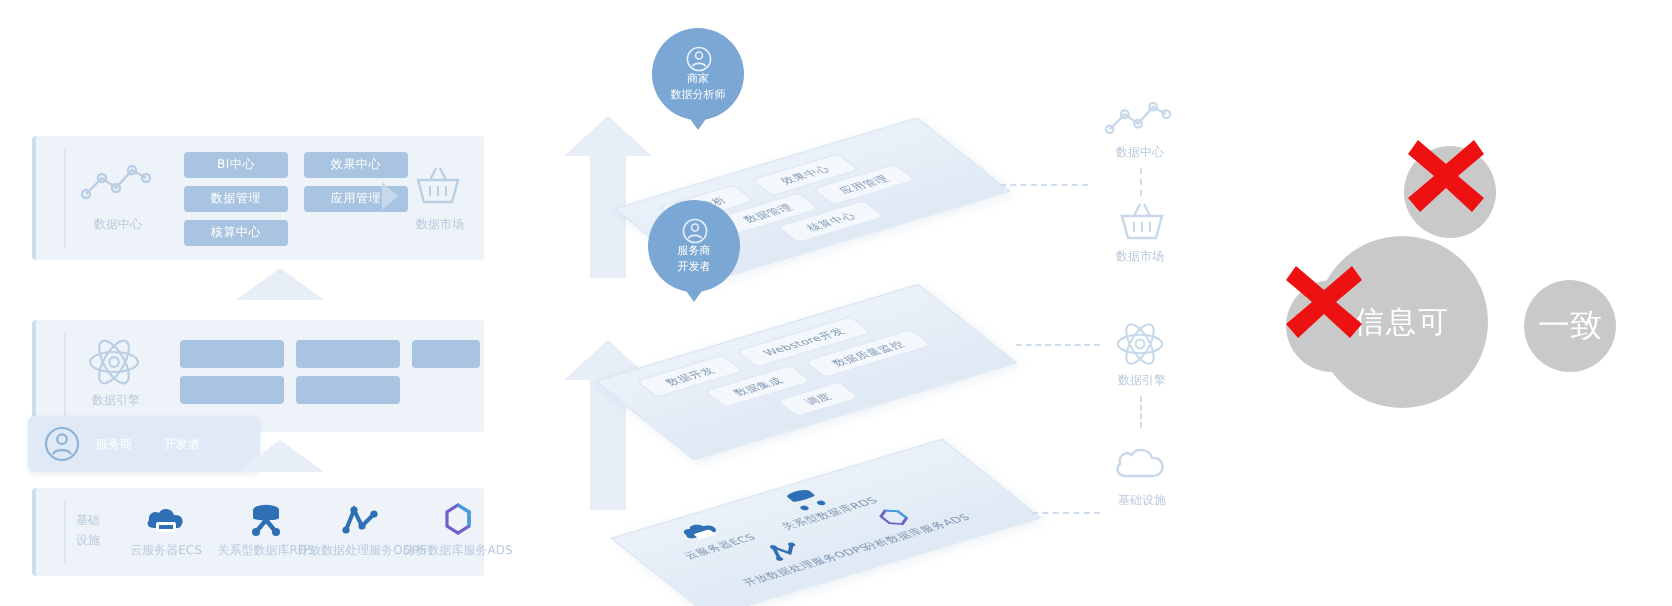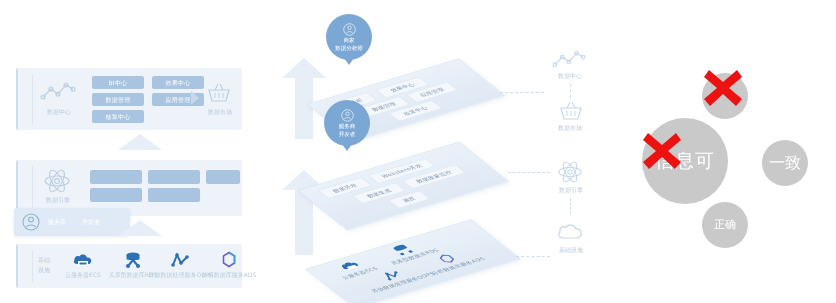--- a/index.html
+++ b/index.html
@@ -55,22 +55,22 @@
         border-top:7px solid #7ba7d4;}
   .balloon .who{font-size:5.5px;}
 
   .dots{position:absolute;height:0;border-top:1px dashed #cfdcea;}
   .vdots{position:absolute;width:0;border-left:1px dashed #cfdcea;}
 
   
   .circ{position:absolute;border-radius:50%;background:#c9c9c9;
         display:flex;align-items:center;justify-content:center;
         color:#ffffff;text-align:center;line-height:1.12;}
-  #viz-center{left:642px;top:118px;width:86px;height:86px;
-        font-size:19px;letter-spacing:1px;text-align:center;}
+  #viz-center{left:658px;top:118px;width:86px;height:86px;
+        font-size:15px;letter-spacing:1px;text-align:center;}
   #viz-top{left:702px;top:73px;width:46px;height:46px;font-size:11px;}
   #viz-left{left:643px;top:140px;width:46px;height:46px;font-size:11px;}
   #viz-right{left:762px;top:140px;width:46px;height:46px;font-size:16px;}
   #viz-bottom{left:702px;top:202px;width:46px;height:46px;font-size:11px;}
   .xmark{position:absolute;width:50px;height:50px;}
   #x-top{left:698px;top:62px;}
   #x-left{left:637px;top:125px;}
 
   .icon{position:absolute;}
   .cap{position:absolute;font-size:6px;color:#b9cadd;white-space:nowrap;text-align:center;}
@@ -301,23 +301,20 @@
 
   <div class="circ" id="viz-top">
     <span></span>
   </div>
   <div class="circ" id="viz-left">
     <span></span>
   </div>
   <div class="circ" id="viz-right">
     <span>一致</span>
   </div>
-  <div class="circ" id="viz-bottom">
-    <span>正确</span>
-  </div>
 
   <div class="circ" id="viz-center">
     <div>
       <div>信息可</div>
     </div>
   </div>
 
   <svg class="xmark" id="x-top" viewBox="0 0 50 50">
     <path d="M11,8 L25,20 L39,8 L44,15 L31,26 L44,37 L38,44 L25,32 L12,44 L6,37 L19,26 L6,15 Z" fill="#ee1111"></path>
   </svg>

